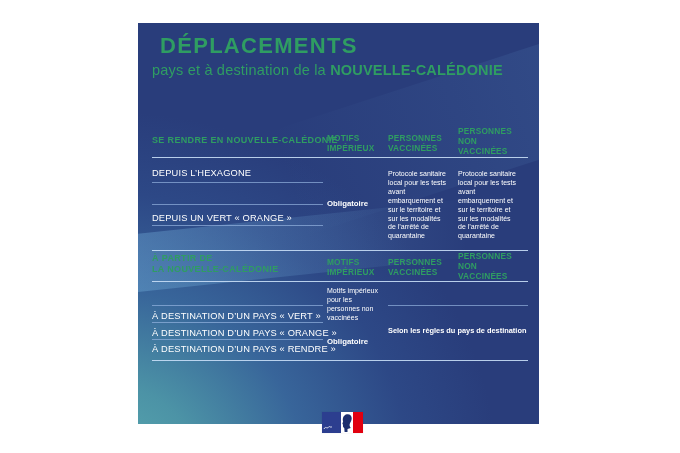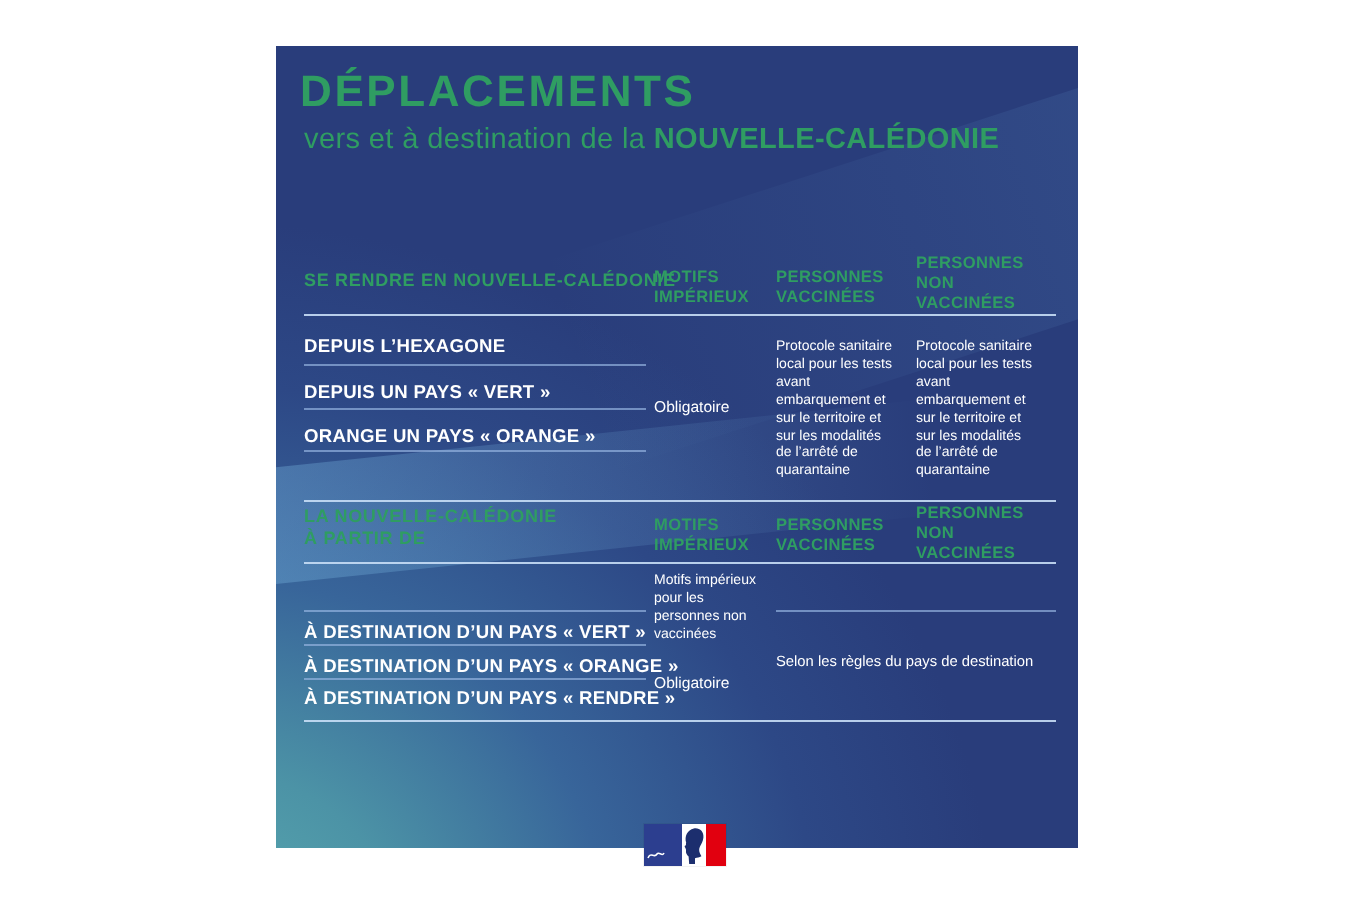--- a/index.html
+++ b/index.html
@@ -27,70 +27,69 @@
     background:linear-gradient(90deg, rgba(110,170,220,0) 0%, rgba(110,170,220,0.08) 60%, rgba(110,170,220,0.14) 100%);
   }
   .abs{position:absolute;}
   .green{color:#2f9d62;}
   .t-title{font-size:22px;font-weight:800;letter-spacing:1.3px;white-space:nowrap;}
   .t-sub{font-size:14.5px;font-weight:500;letter-spacing:0.2px;white-space:nowrap;}
   .t-sub .bold{font-weight:800;}
   .sec-title{font-size:9px;font-weight:700;letter-spacing:0.35px;white-space:nowrap;}
   .sec-title2{font-size:9px;font-weight:700;letter-spacing:0.35px;line-height:11px;}
   .col-head{font-size:8.3px;font-weight:700;line-height:10px;letter-spacing:0.2px;}
-  .row-label{font-size:9.3px;font-weight:700;letter-spacing:0.15px;color:#ffffff;white-space:nowrap;}
+  .row-label{font-size:9.3px;font-weight:400;letter-spacing:0.15px;color:#ffffff;white-space:nowrap;}
   .cell-text{font-size:7px;line-height:8.9px;color:#ffffff;font-weight:400;}
-  .cell-single{font-size:7.8px;color:#ffffff;font-weight:400;white-space:nowrap;}
+  .cell-single{font-size:7.8px;color:#ffffff;font-weight:700;white-space:nowrap;}
   .line{position:absolute;height:1px;background:rgba(200,222,246,0.9);}
   .line.soft{background:rgba(150,182,226,0.68);}
   .gov-logo{
     position:absolute;left:322px;top:412px;width:41px;height:21px;
     display:flex;box-shadow:0 0 0 0.5px rgba(0,0,0,0.05);
   }
   .logo-blue{width:19px;height:100%;background:#2c3e8f;position:relative;}
   .logo-white{width:12px;height:100%;background:#ffffff;position:relative;}
   .logo-red{flex:1;height:100%;background:#e1000f;}
   .squiggle{position:absolute;left:1px;bottom:2px;width:10px;height:7px;}
   .marianne{position:absolute;left:0;top:1px;width:12px;height:19px;}
 </style>
 </head>
 <body>
 
 <div class="card">
   <div class="stripe s2"></div>
   <div class="stripe s1"></div>
 
-  <div class="abs t-title green" style="left:12px;top:10px">DÉPLACEMENTS</div>
+  <div class="abs t-title green" style="left:22px;top:10px">DÉPLACEMENTS</div>
   <div class="abs t-sub green" style="left:14px;top:39px">
-    <span>vers et à destination de la</span>
+    <span>pays et à destination de la</span>
     <span> </span>
     <span class="bold">NOUVELLE-CALÉDONIE</span>
   </div>
 
   <div class="abs sec-title green" style="left:14px;top:112px">SE RENDRE EN NOUVELLE-CALÉDONIE</div>
   <div class="abs col-head green" style="left:189px;top:110px;width:50px">MOTIFS IMPÉRIEUX</div>
   <div class="abs col-head green" style="left:250px;top:110px;width:55px">PERSONNES VACCINÉES</div>
   <div class="abs col-head green" style="left:320px;top:103px;width:55px">PERSONNES NON VACCINÉES</div>
   <div class="line" style="left:14px;top:134px;width:376px"></div>
 
   <div class="abs row-label" style="left:14px;top:145px">DEPUIS L’HEXAGONE</div>
   <div class="line soft" style="left:14px;top:159px;width:171px"></div>
-  <div class="abs row-label" style="left:14px;top:168px">DEPUIS UN PAYS « VERT »</div>
   <div class="line soft" style="left:14px;top:181px;width:171px"></div>
-  <div class="abs row-label" style="left:14px;top:190px">ORANGE UN PAYS « ORANGE »</div>
+  <div class="abs row-label" style="left:14px;top:190px">DEPUIS UN VERT « ORANGE »</div>
   <div class="line soft" style="left:14px;top:202px;width:171px"></div>
 
   <div class="abs cell-single" style="left:189px;top:176px">Obligatoire</div>
   <div class="abs cell-text" style="left:250px;top:147px;width:60px">Protocole sanitaire local pour les tests avant embarquement et sur le territoire et sur les modalités de l’arrêté de quarantaine</div>
   <div class="abs cell-text" style="left:320px;top:147px;width:62px">Protocole sanitaire local pour les tests avant embarquement et sur le territoire et sur les modalités de l’arrêté de quarantaine</div>
   <div class="line" style="left:14px;top:227px;width:376px"></div>
 
   <div class="abs sec-title2 green" style="left:14px;top:230px;width:160px">
+    <span style="display:block">À PARTIR DE</span>
     <span style="display:block">LA NOUVELLE-CALÉDONIE</span>
-    <span style="display:block">À PARTIR DE</span>
   </div>
   <div class="abs col-head green" style="left:189px;top:234px;width:50px">MOTIFS IMPÉRIEUX</div>
   <div class="abs col-head green" style="left:250px;top:234px;width:55px">PERSONNES VACCINÉES</div>
   <div class="abs col-head green" style="left:320px;top:228px;width:55px">PERSONNES NON VACCINÉES</div>
   <div class="line" style="left:14px;top:258px;width:376px"></div>
 
   <div class="line soft" style="left:14px;top:282px;width:171px"></div>
   <div class="line soft" style="left:250px;top:282px;width:140px"></div>
   <div class="abs row-label" style="left:14px;top:288px">À DESTINATION D’UN PAYS « VERT »</div>
   <div class="line soft" style="left:14px;top:299px;width:171px"></div>

